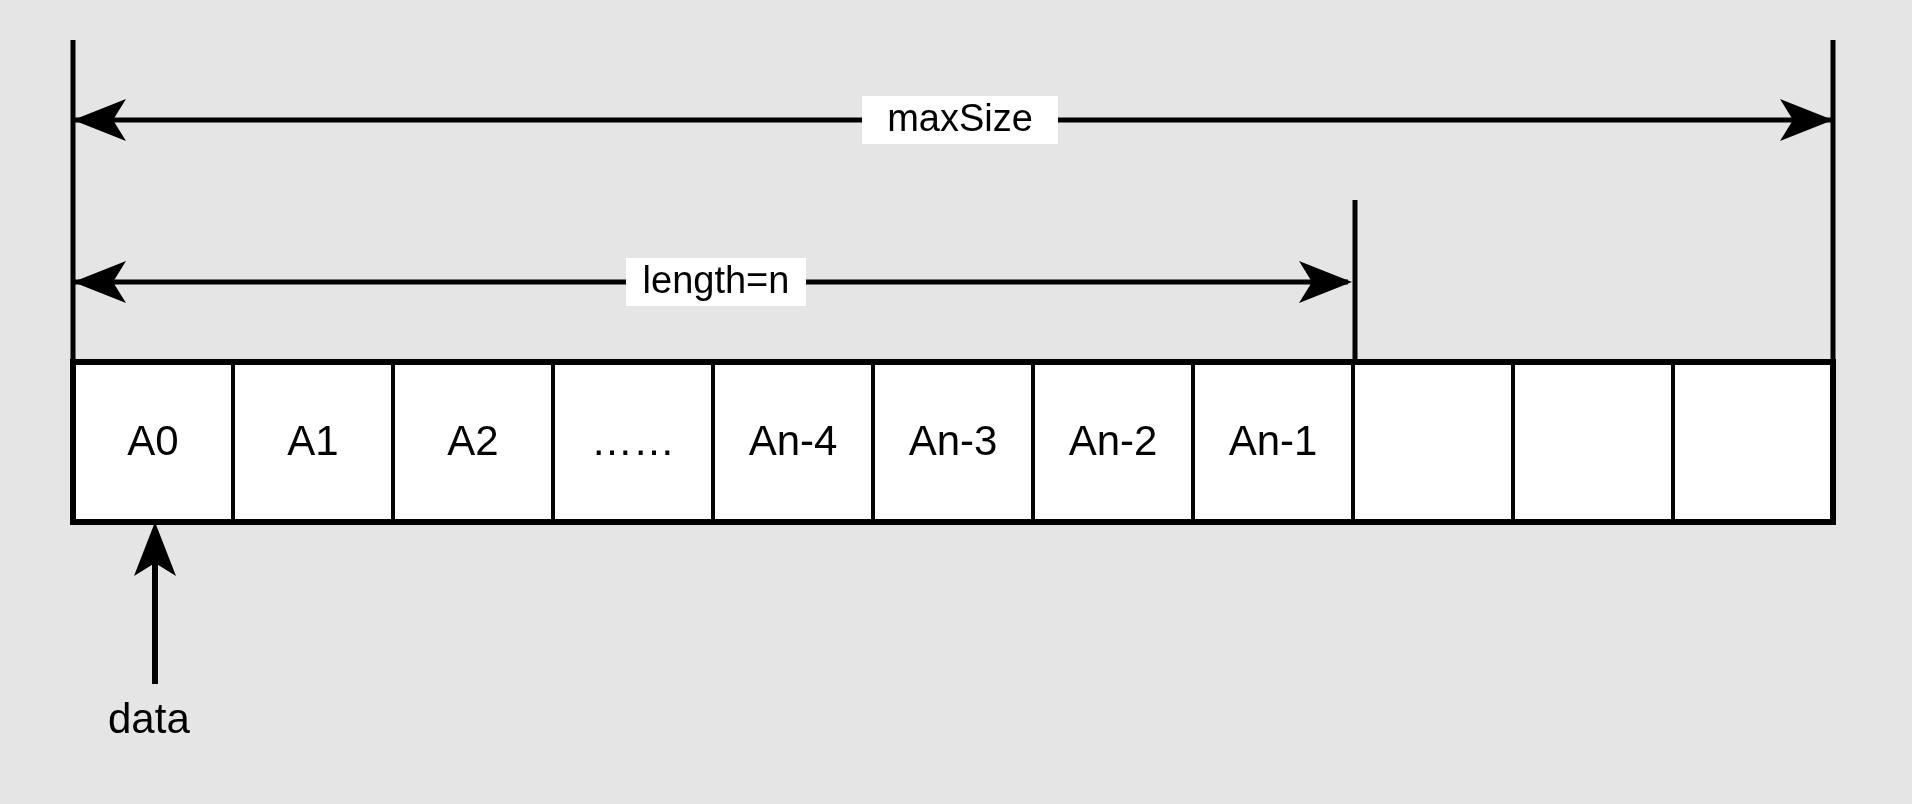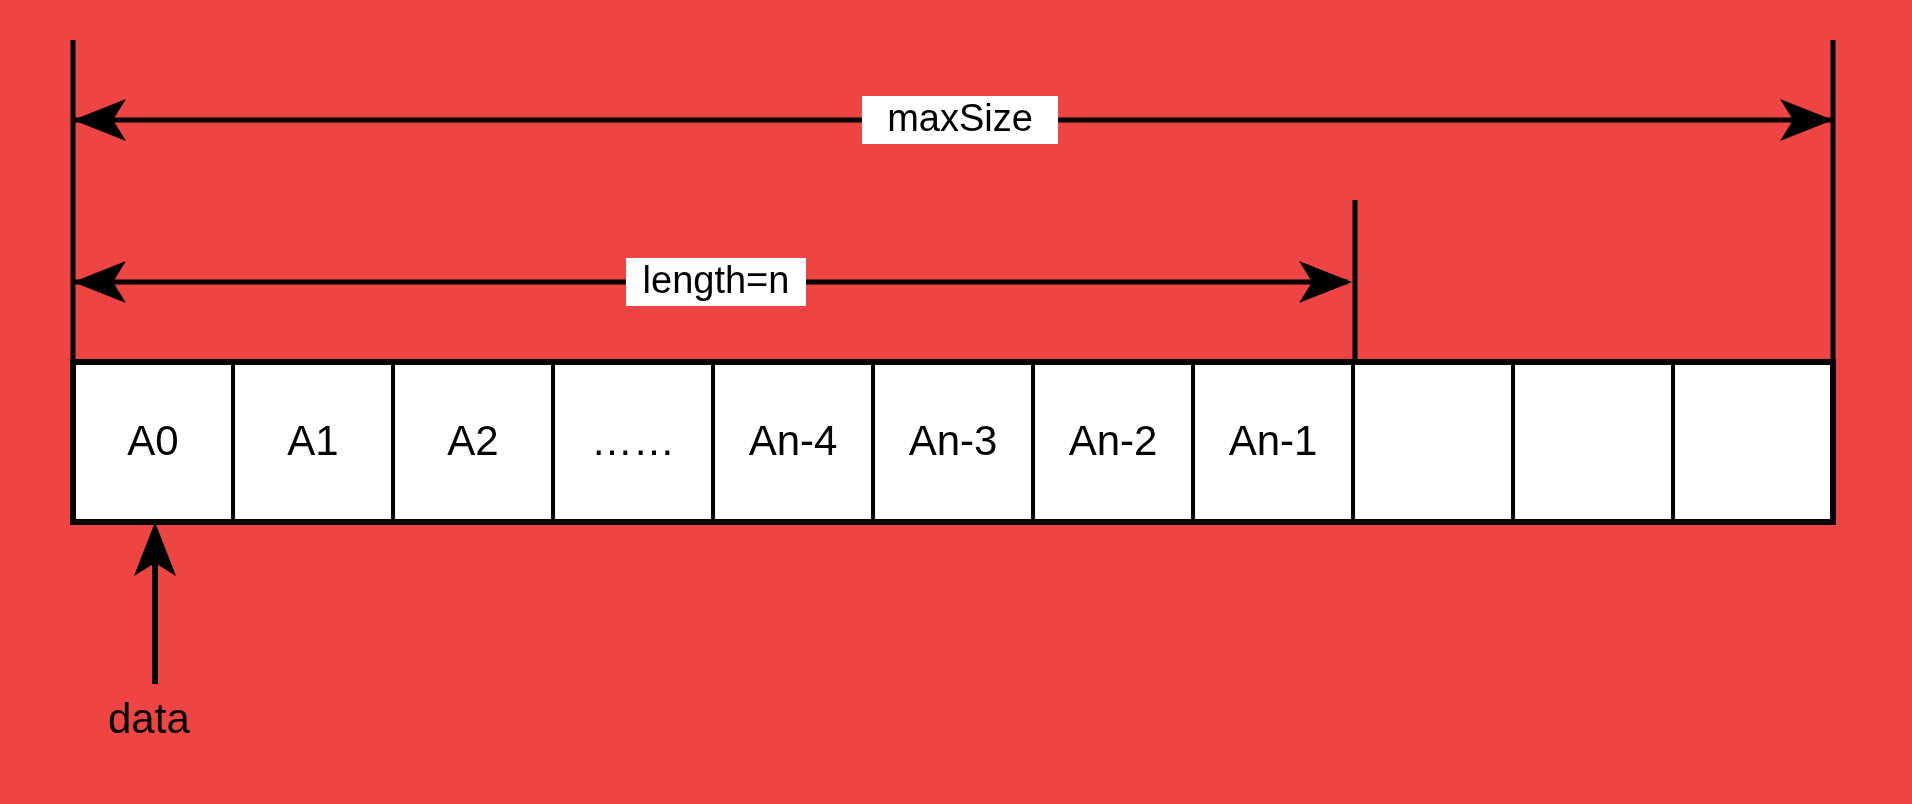--- a/index.html
+++ b/index.html
@@ -9,21 +9,21 @@
     background: #ffffff;
   }
   body {
     font-family: "Liberation Sans", sans-serif;
     color: #000000;
   }
   #diagram-root {
     position: relative;
     width: 1912px;
     height: 804px;
-    background: #ef4444;
+    background: #e5e5e5;
     overflow: hidden;
   }
   svg#diagram-svg {
     position: absolute;
     top: 0;
     left: 0;
     width: 1912px;
     height: 804px;
     display: block;
   }

